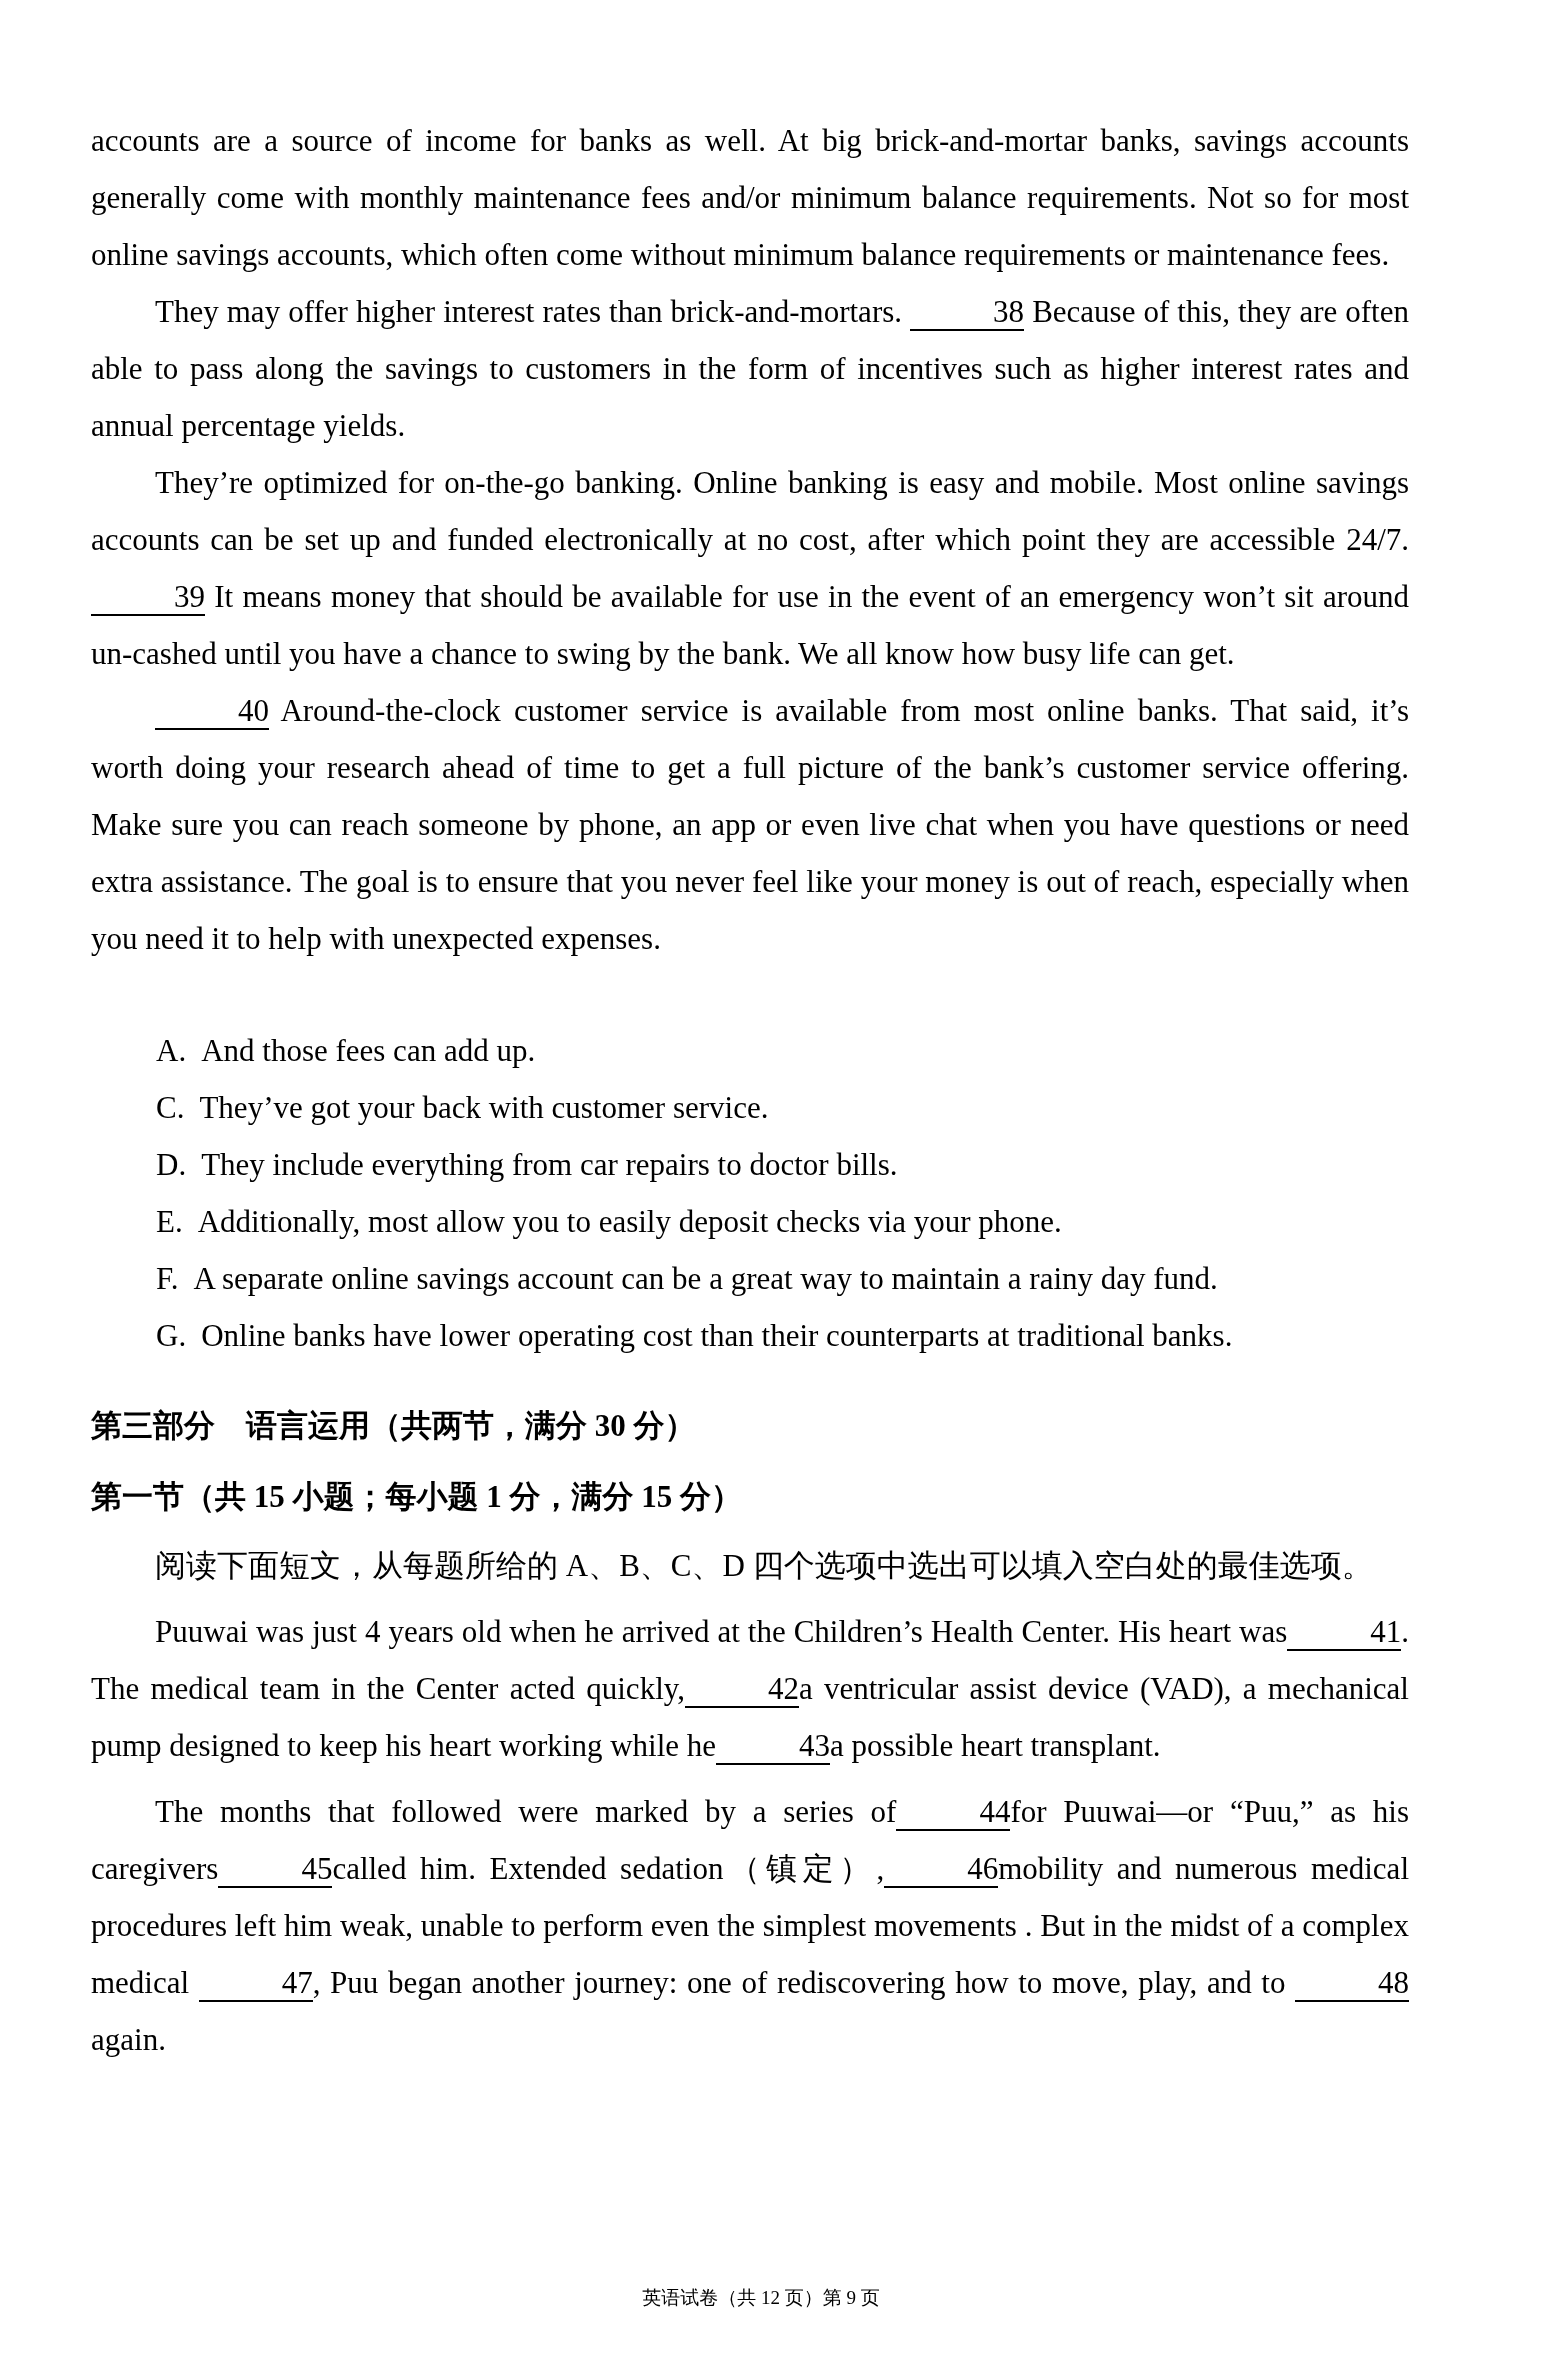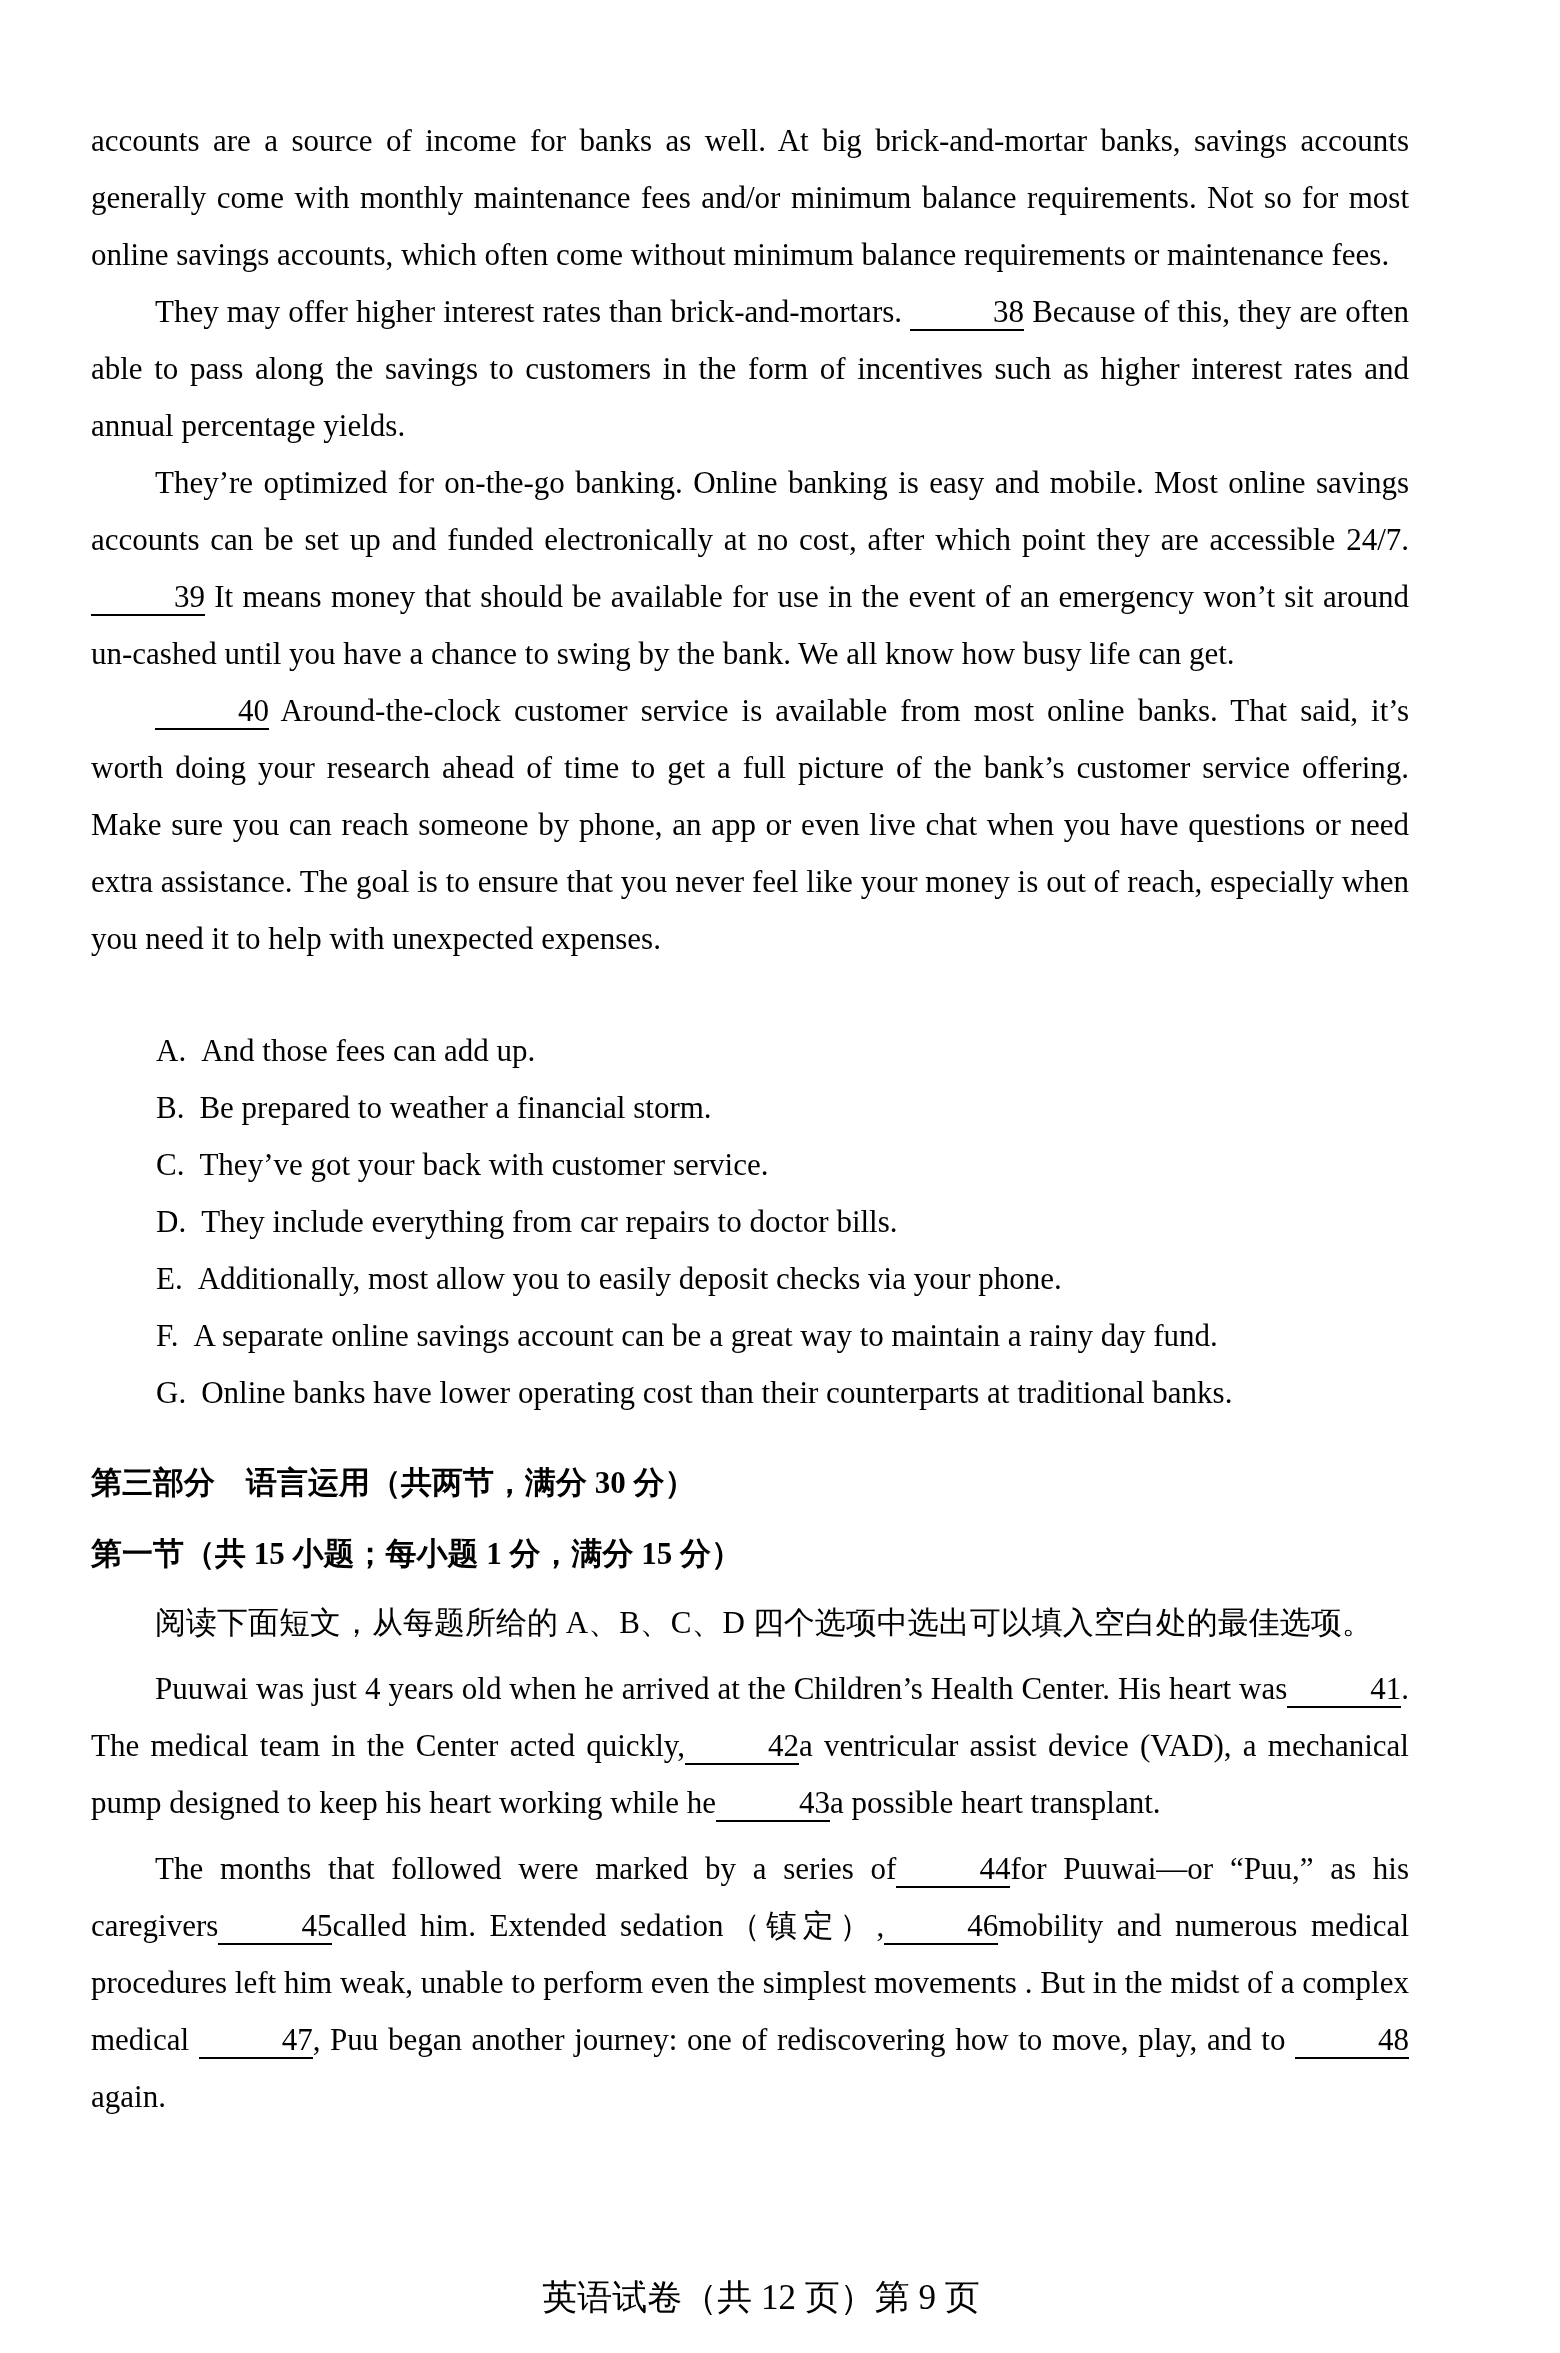--- a/index.html
+++ b/index.html
@@ -53,40 +53,39 @@
     text-align: justify;
     text-indent: 64px;
   }
   p.cloze { margin-top: 9px; }
   .footer {
     position: absolute;
     left: 0;
     right: 0;
     bottom: 38px;
     text-align: center;
-    font-size: 35px;
+    font-size: 19px;
     line-height: 36px;
     padding-left: 22px;
   }
 </style>
 </head>
 <body>
 
 <div class="page">
 
   <div class="passage">
     <p class="para"><span class="run">accounts are a source of income for banks as well. At big brick-and-mortar banks, savings accounts generally come with monthly maintenance fees and/or minimum balance requirements. Not so for most online savings accounts, which often come without minimum balance requirements or maintenance fees.</span></p>
     <p class="para indent"><span class="run">They may offer higher interest rates than brick-and-mortars. </span><span class="blank">38</span><span class="run"> Because of this, they are often able to pass along the savings to customers in the form of incentives such as higher interest rates and annual percentage yields.</span></p>
     <p class="para indent"><span class="run">They’re optimized for on-the-go banking. Online banking is easy and mobile. Most online savings accounts can be set up and funded electronically at no cost, after which point they are accessible 24/7. </span><span class="blank">39</span><span class="run"> It means money that should be available for use in the event of an emergency won’t sit around un-cashed until you have a chance to swing by the bank. We all know how busy life can get.</span></p>
     <p class="para indent"><span class="blank">40</span><span class="run"> Around-the-clock customer service is available from most online banks. That said, it’s worth doing your research ahead of time to get a full picture of the bank’s customer service offering. Make sure you can reach someone by phone, an app or even live chat when you have questions or need extra assistance. The goal is to ensure that you never feel like your money is out of reach, especially when you need it to help with unexpected expenses.</span></p>
   </div>
 
   <ul class="options">
     <li><span class="opt-label">A.</span><span class="opt-text">And those fees can add up.</span></li>
-    <li><span class="opt-label">B.</span><span class="opt-text">Be prepared to weather a financial storm.</span></li>
     <li><span class="opt-label">C.</span><span class="opt-text">They’ve got your back with customer service.</span></li>
     <li><span class="opt-label">D.</span><span class="opt-text">They include everything from car repairs to doctor bills.</span></li>
     <li><span class="opt-label">E.</span><span class="opt-text">Additionally, most allow you to easily deposit checks via your phone.</span></li>
     <li><span class="opt-label">F.</span><span class="opt-text">A separate online savings account can be a great way to maintain a rainy day fund.</span></li>
     <li><span class="opt-label">G.</span><span class="opt-text">Online banks have lower operating cost than their counterparts at traditional banks.</span></li>
   </ul>
 
   <h2 class="part-heading">第三部分　语言运用（共两节，满分 30 分）</h2>
   <h3 class="section-heading">第一节（共 15 小题；每小题 1 分，满分 15 分）</h3>
   <p class="instruction">阅读下面短文，从每题所给的 A、B、C、D 四个选项中选出可以填入空白处的最佳选项。</p>

